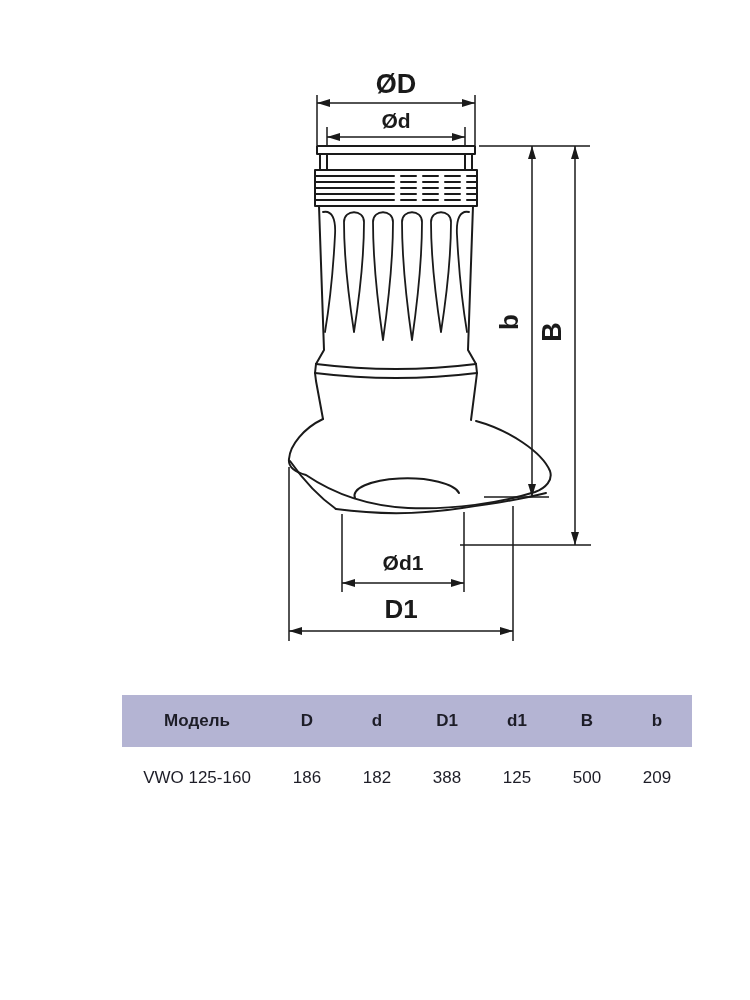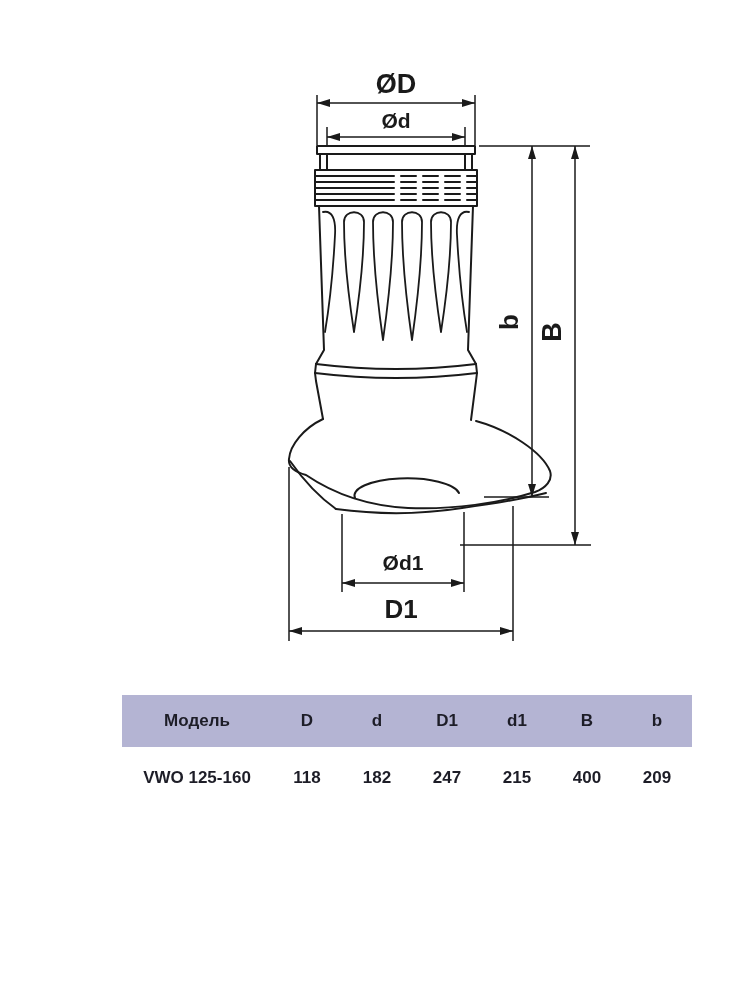--- a/index.html
+++ b/index.html
@@ -20,21 +20,21 @@
     margin-top:14px;text-align:center;font-size:21px;font-weight:600;
     color:var(--text,#23232e);line-height:30px;letter-spacing:.2px;
   }
   table.dims{border-collapse:collapse;margin:40px auto 0;table-layout:fixed;}
   table.dims th{
     background:var(--table-header-bg,#b4b4d3);
     height:52px;font-size:17px;font-weight:700;
     color:var(--text,#1d1d27);padding:0;
   }
   table.dims td{
-    background:#ffffff;height:62px;font-size:17px;font-weight:700;
+    background:#ffffff;height:62px;font-size:17px;font-weight:400;
     text-align:center;color:var(--text,#1d1d27);padding:0;
   }
   .c-model{width:150px;}
   .c-dim{width:70px;}
 </style>
 </head>
 <body>
 
 <div class="page">
 
@@ -149,23 +149,23 @@
         <th>d</th>
         <th>D1</th>
         <th>d1</th>
         <th>B</th>
         <th>b</th>
       </tr>
     </thead>
     <tbody>
       <tr>
         <td>VWO 125-160</td>
-        <td>118</td>
+        <td>186</td>
         <td>182</td>
-        <td>247</td>
-        <td>215</td>
-        <td>400</td>
+        <td>388</td>
+        <td>125</td>
+        <td>500</td>
         <td>209</td>
       </tr>
     </tbody>
   </table>
 
 </div>
 
 </body></html>

